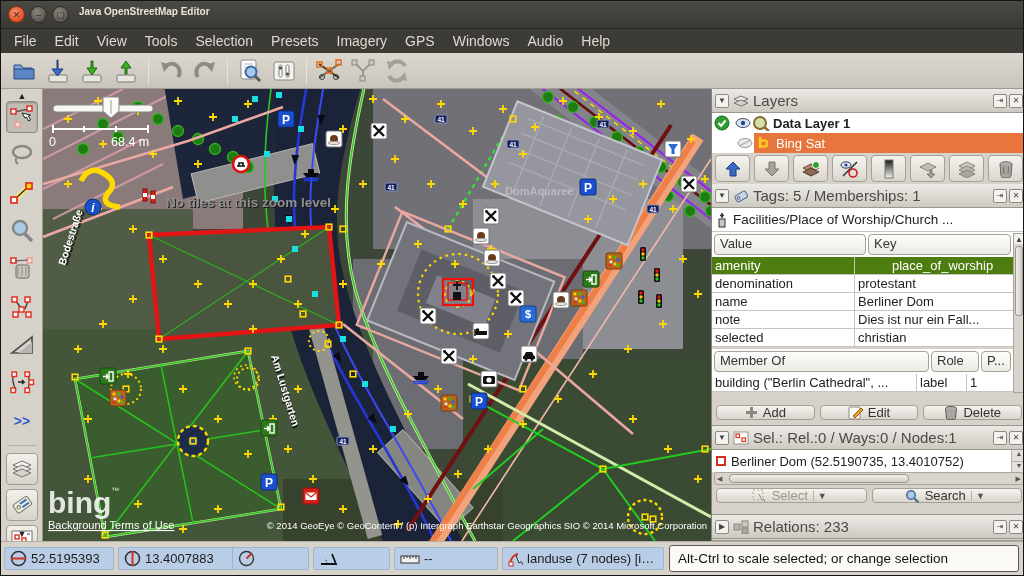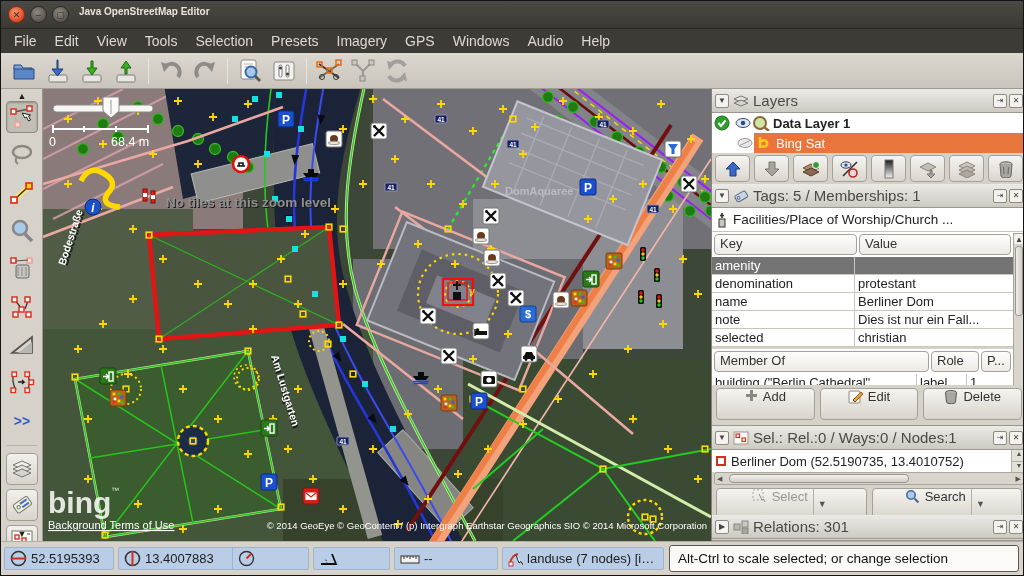--- a/index.html
+++ b/index.html
@@ -45,25 +45,25 @@
 .pin-close { display:flex; gap:2px; }
 
 .lrow { height:20px; display:flex; align-items:center; font-size:13px; color:#222; background:#fff; }
 .lay-btnrow { height:31px; background:#d6d2ca; display:flex; gap:4px; padding:2px 3px; }
 .laybtn { flex:1; border:1px solid #a5a199; border-radius:4px; background:linear-gradient(#f6f4f0,#dad6ce); display:flex; align-items:center; justify-content:center; }
 
 .tagtable { background:#fff; font-size:13px; color:#222; }
 .tagrow { display:flex; height:18px; line-height:18px; border-bottom:1px solid #c9c5bd; }
 .tagrow .k { width:143px; padding:0 3px; border-right:1px solid #c9c5bd; overflow:hidden; white-space:nowrap; }
 .tagrow .v { flex:1; padding:0 3px; overflow:hidden; white-space:nowrap; text-overflow:ellipsis; }
-.tagrow.sel { background:#737373; color:#fff;gap:34px; }
+.tagrow.sel { background:#4d7c0f; color:#fff;gap:34px; }
 .colhead { display:flex; gap:2px; padding:2px 2px; background:#fff; }
 .colcell { border:1px solid #a5a199; border-radius:4px; background:linear-gradient(#fdfdfc,#eceae4); font-size:13px; color:#333; padding:1px 5px; height:21px; overflow:hidden; white-space:nowrap; }
 .btnrow { display:flex; gap:5px; padding:3px 4px; background:#d6d2ca; }
-.pbtn { flex:1; height:32px; border:1px solid #a5a199; border-radius:4px; background:linear-gradient(#f6f4f0,#d8d4cc); display:flex; justify-content:center; gap:5px; font-size:13px; color:#333; }
+.pbtn { flex:1; height:15px; border:1px solid #a5a199; border-radius:4px; background:linear-gradient(#f6f4f0,#d8d4cc); display:flex; align-items:center; justify-content:center; gap:5px; font-size:13px; color:#333; }
 .vscroll { position:absolute; right:1px; width:12px; background:#d9d5cd; border:1px solid #aaa69e; }
 .vthumb { position:absolute; left:1px; width:8px; background:linear-gradient(90deg,#f0eee9,#cfccc4); border:1px solid #9b978f; border-radius:3px; }
 
 .sel-item { height:22px; background:#fff; display:flex; align-items:center; gap:5px; font-size:13px; color:#222; padding:0 4px; }
 .hscroll { height:13px; margin:0 2px; background:#d9d5cd; border:1px solid #aaa69e; border-radius:3px; position:relative; }
 .hthumb { position:absolute; top:1px; height:9px; background:linear-gradient(#f4f2ee,#d2cec6); border:1px solid #9b978f; border-radius:4px; }
 .drop { width:18px; display:flex; align-items:center; justify-content:center; font-size:9px; color:#555; border-left:1px solid #b5b1a9; }
 
 
 .statusbar { position:absolute; left:0; top:540px; width:1024px; height:36px; background:#d7d3cb; border-top:1px solid #b2aea6; }
@@ -947,26 +947,27 @@
         </div>
       </div>
       <div style="background:#fff; height:24px; display:flex; align-items:center; gap:5px; padding:0 4px; border-bottom:1px solid #c9c5bd;">
         <svg width="12" height="16">
             <path d="M6,1 v5 M4,3.5 h4" stroke="#333" stroke-width="1.6"></path>
             <rect x="3" y="7" width="6" height="8" fill="#c8c6c0" stroke="#333"></rect>
           </svg>
         <span style="font-size:13.5px; color:#222; white-space:nowrap; overflow:hidden;">Facilities/Place of Worship/Church ...</span>
       </div>
       <div class="colhead" style="padding-right:15px;">
+        <div class="colcell" style="flex:1;">Value</div>
         <div class="colcell" style="width:143px;">Key</div>
-        <div class="colcell" style="flex:1;">Value</div>
       </div>
       <div class="tagtable" style="margin-right:13px;">
         <div class="tagrow sel">
             <div class="k">amenity</div>
+            <div class="v">place_of_worship</div>
           </div>
         <div class="tagrow">
             <div class="k">denomination</div>
             <div class="v">protestant</div>
           </div>
         <div class="tagrow">
             <div class="k">name</div>
             <div class="v">Berliner Dom</div>
           </div>
         <div class="tagrow">
@@ -1070,21 +1071,21 @@
     </div>
 
     <div class="panel" style="top:426px; height:26px;">
       <div class="phead">
         <div class="mini">▶</div>
         <svg width="16" height="14">
             <rect x="1" y="4" width="6" height="6" fill="#b8b6b0" stroke="#8a867e"></rect>
             <rect x="9" y="1" width="6" height="6" fill="#ccc9c2" stroke="#8a867e"></rect>
             <rect x="9" y="8" width="6" height="6" fill="#a8a5a0" stroke="#8a867e"></rect>
           </svg>
-        <div class="ptitle">Relations: 301</div>
+        <div class="ptitle">Relations: 233</div>
         <div class="pin-close">
           <div class="mini">⇥</div>
           <div class="mini">✕</div>
         </div>
       </div>
     </div>
   </div>
 
   <div class="statusbar">
     <div class="seg" style="left:3px; width:110px;">

